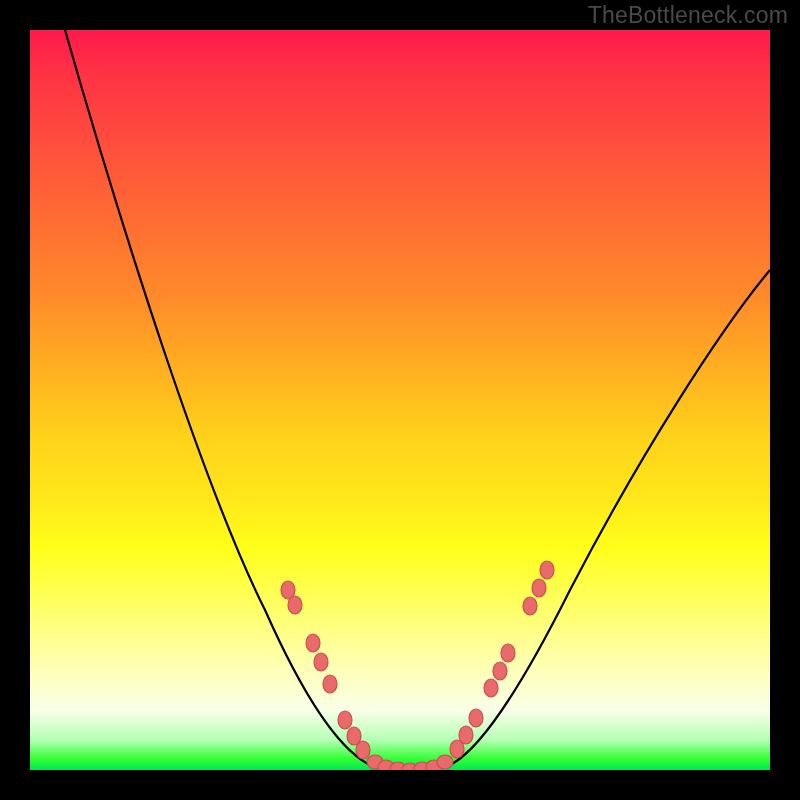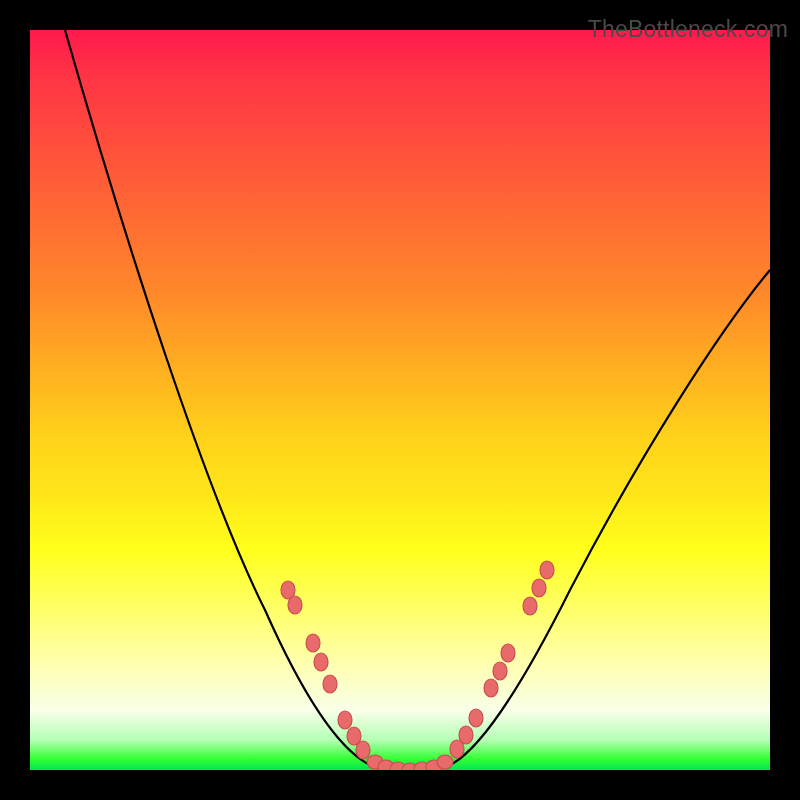--- a/index.html
+++ b/index.html
@@ -36,21 +36,21 @@
       #ffff66 78%,
       #ffffb3 86%,
       #f8ffe8 92%,
       #b3ffb3 96%,
       #33ff33 98.5%,
       #00e655 100%
     );
   }
   .watermark {
     position: absolute;
-    top: 16px;
+    top: 2px;
     right: 12px;
     color: #4a4a4a;
     font-size: 23px;
     font-weight: 400;
     letter-spacing: 0.2px;
     user-select: none;
   }
   svg.curve {
     position: absolute;
     inset: 0;

